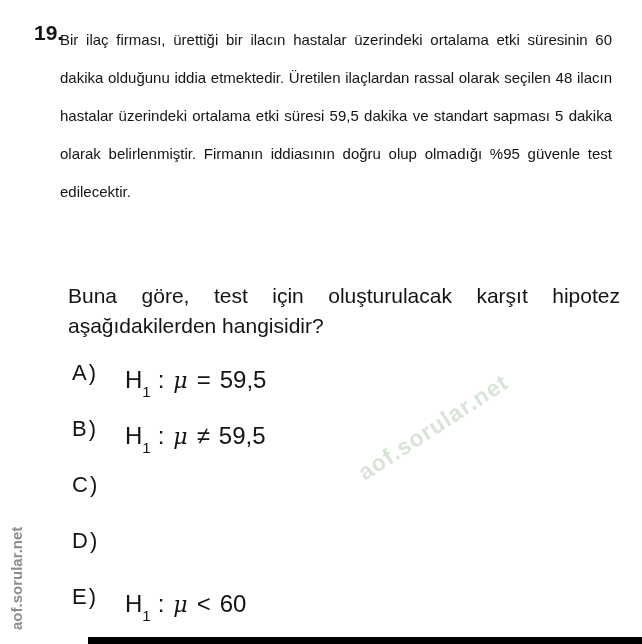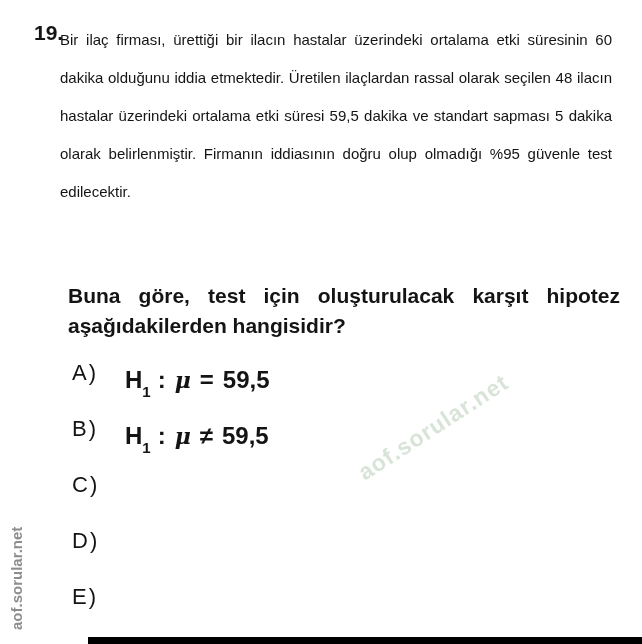--- a/index.html
+++ b/index.html
@@ -60,21 +60,21 @@
     line-height: 38px;
     text-align: justify;
   }
   .qprompt {
     position: absolute;
     left: 68px;
     top: 281px;
     width: 552px;
     font-size: 21px;
     line-height: 30px;
-    font-weight: bold;
+    font-weight: normal;
     text-align: justify;
   }
 
   
   .options {
     position: absolute;
     left: 72px;
     top: 360px;
     width: 400px;
   }
@@ -88,21 +88,20 @@
     width: 53px;
     font-size: 22px;
     letter-spacing: 2px;
     flex: none;
   }
   .formula {
     position: relative;
     top: 6px;
     font-size: 24px;
     white-space: nowrap;
-    font-weight: bold;
   }
   .formula sub {
     font-size: 15px;
     position: relative;
     top: 3px;
     left: 0px;
     line-height: 0;
   }
   .formula .colon { margin: 0 9px 0 7px; }
   .formula .mu { font-style: italic; font-family: "DejaVu Serif", serif; font-size: 22px; }
@@ -145,19 +144,20 @@
     <div class="option">
       <span class="opt-letter">C)</span>
     </div>
 
     <div class="option">
       <span class="opt-letter">D)</span>
     </div>
 
     <div class="option">
       <span class="opt-letter">E)</span>
+      <span class="formula"><span>H</span><sub>1</sub><span class="colon">:</span><span class="mu">μ</span><span class="op">&lt;</span><span class="val">60</span></span>
     </div>
 
   </div>
 
   <div class="bottom-bar"></div>
 
 </div>
 
 </body></html>

